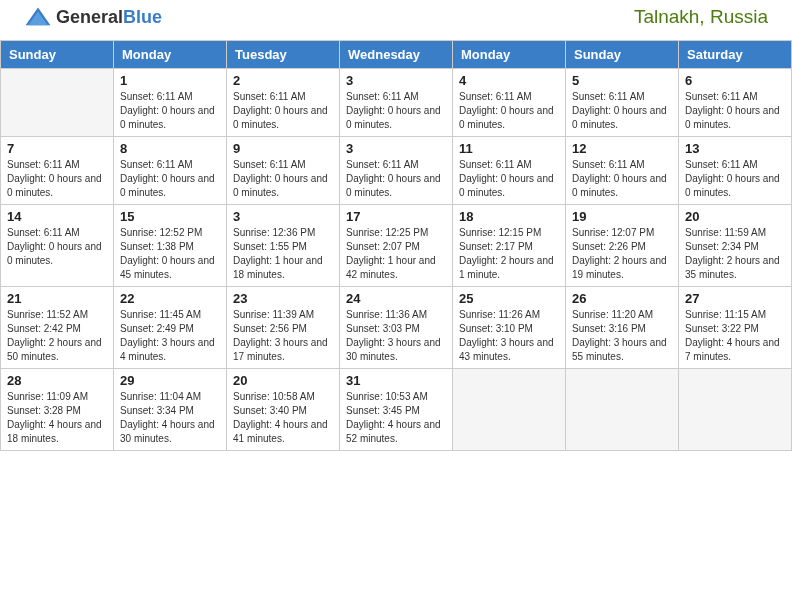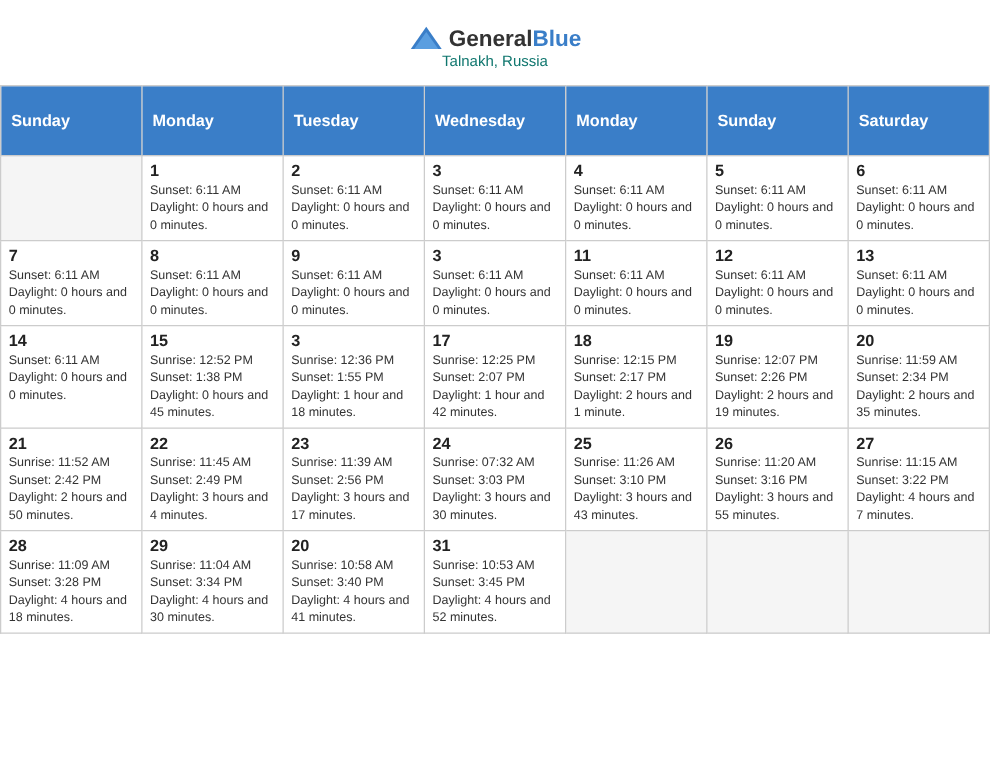--- a/index.html
+++ b/index.html
@@ -6,23 +6,22 @@
     body {
       font-family: Arial, sans-serif;
       background: #fff;
       width: 792px;
       min-height: 612px;
       padding: 0;
     }
     .header {
       display: flex;
       justify-content: space-between;
-      align-items: center;
-      padding: 20px 24px 8px 24px;
-      flex-direction: column;
+      align-items: flex-start;
+      padding: 6px 24px 8px 24px;
     }
     .logo {
       display: flex;
       align-items: center;
       gap: 4px;
     }
     .logo-text-general {
       font-size: 18px;
       font-weight: bold;
       color: #333;
@@ -39,34 +38,34 @@
     .title-block {
       text-align: right;
     }
     .month-year {
       font-size: 34px;
       font-weight: normal;
       color: #222;
       line-height: 1.1;
     }
     .location {
-      font-size: 12px;
-      color: #0f766e;
+      font-size: 19px;
+      color: #4d7c0f;
     }
     .calendar {
       width: 100%;
       border-collapse: collapse;
       margin-top: 4px;
     }
     .calendar thead tr th {
       background: #3a7ec8;
       color: #fff;
       font-size: 13px;
       font-weight: bold;
-      padding: 20px 8px;
+      padding: 6px 8px;
       text-align: left;
       border: 1px solid #ccc;
     }
     .calendar tbody tr td {
       border: 1px solid #ccc;
       vertical-align: top;
       padding: 4px 6px;
       width: 113px;
       min-height: 80px;
       font-size: 11px;
@@ -246,21 +245,21 @@
 Daylight: 3 hours and 4 minutes.</div>
         </td>
         <td>
           <span class="day-num">23</span>
           <div class="day-info">Sunrise: 11:39 AM
 Sunset: 2:56 PM
 Daylight: 3 hours and 17 minutes.</div>
         </td>
         <td>
           <span class="day-num">24</span>
-          <div class="day-info">Sunrise: 07:32 AM
+          <div class="day-info">Sunrise: 11:36 AM
 Sunset: 3:03 PM
 Daylight: 3 hours and 30 minutes.</div>
         </td>
         <td>
           <span class="day-num">25</span>
           <div class="day-info">Sunrise: 11:26 AM
 Sunset: 3:10 PM
 Daylight: 3 hours and 43 minutes.</div>
         </td>
         <td>

